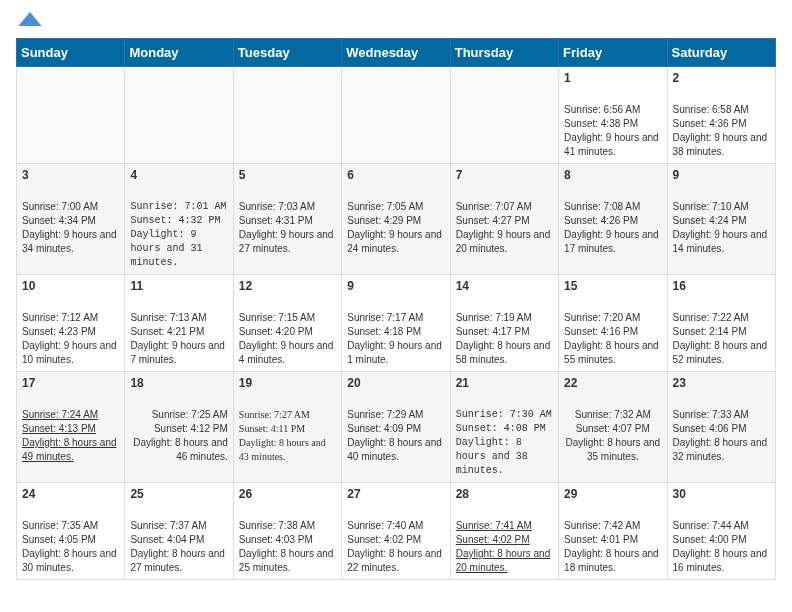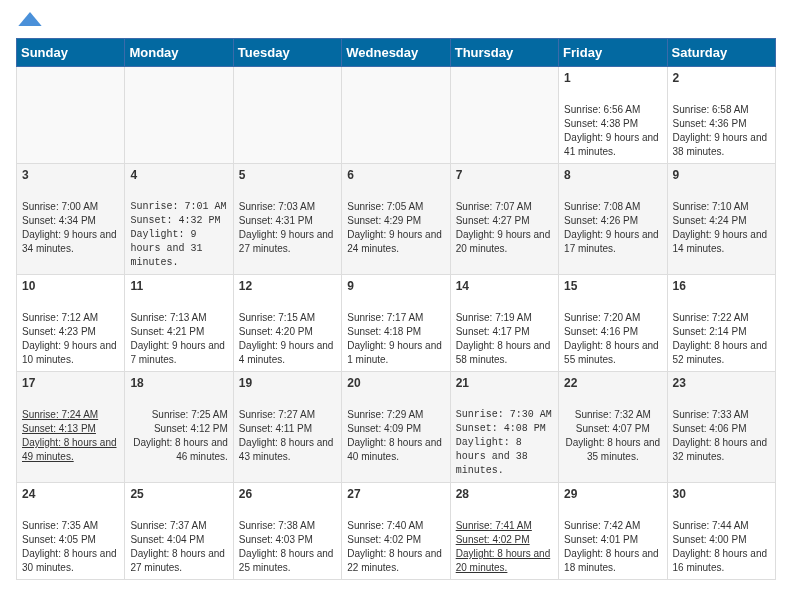--- a/index.html
+++ b/index.html
@@ -235,21 +235,21 @@
 Daylight: 8 hours and 49 minutes.</div>
         </td>
         <td>
           <span class="day-num">18</span>
           <div class="day-info" style="white-space: pre-line; text-align: right;">Sunrise: 7:25 AM
 Sunset: 4:12 PM
 Daylight: 8 hours and 46 minutes.</div>
         </td>
         <td>
           <span class="day-num">19</span>
-          <div class="day-info" style="white-space: pre-line;">Sunrise: 7:27 AM
+          <div class="day-info" style="white-space: pre-line; font-family: Liberation Serif, serif;">Sunrise: 7:27 AM
 Sunset: 4:11 PM
 Daylight: 8 hours and 43 minutes.</div>
         </td>
         <td>
           <span class="day-num">20</span>
           <div class="day-info" style="white-space: pre-line;">Sunrise: 7:29 AM
 Sunset: 4:09 PM
 Daylight: 8 hours and 40 minutes.</div>
         </td>
         <td>

